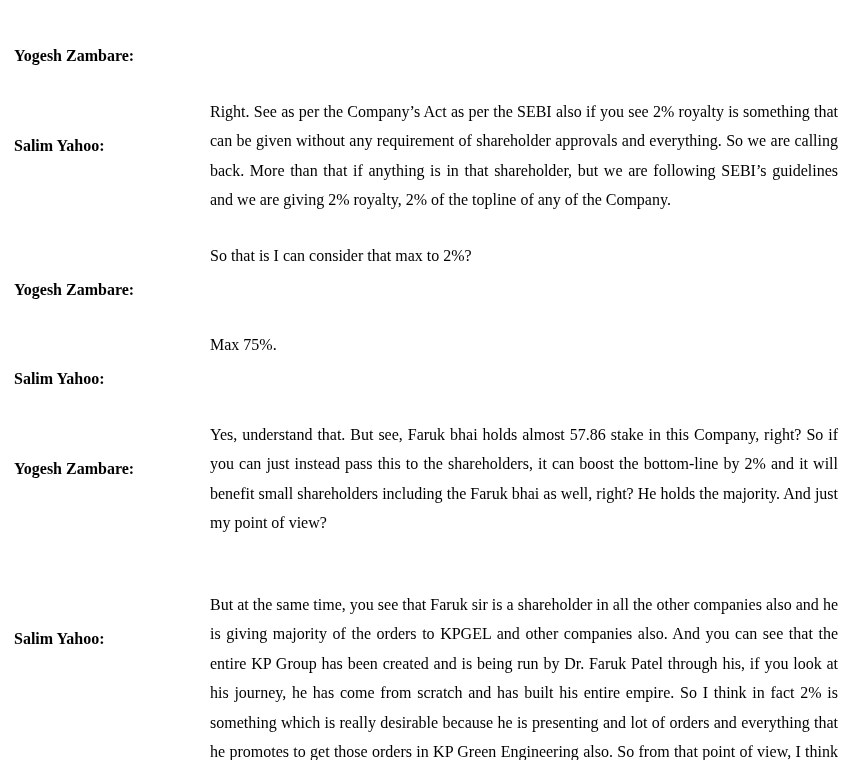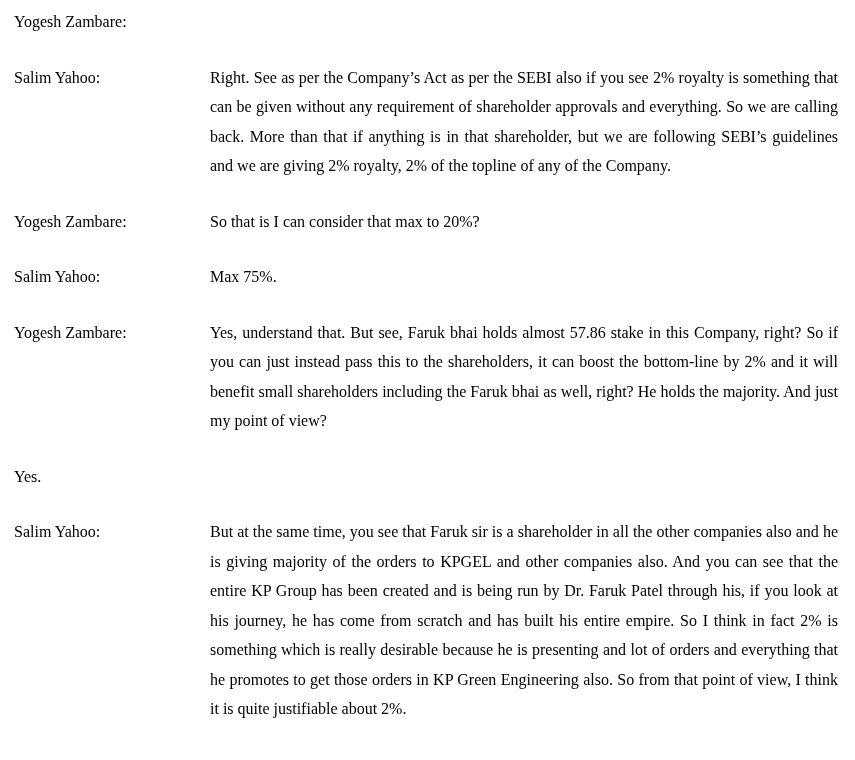--- a/index.html
+++ b/index.html
@@ -21,23 +21,24 @@
   .row {
     display: flex;
     align-items: flex-start;
     margin-bottom: 26px;
   }
   .row:last-child {
     margin-bottom: 0;
   }
   .speaker {
     flex: 0 0 196px;
-    font-weight: normal;
+    font-weight: bold;
     line-height: 29.5px;
     white-space: nowrap;
+    margin-top: 34px;
   }
   .speech {
     flex: 1 1 auto;
     line-height: 29.5px;
     text-align: justify;
   }
 </style>
 </head>
 <body>
 
@@ -47,35 +48,34 @@
     <div class="speaker">Yogesh Zambare:</div>
   </div>
 
   <div class="row">
     <div class="speaker">Salim Yahoo:</div>
     <div class="speech">Right. See as per the Company’s Act as per the SEBI also if you see 2% royalty is something that can be given without any requirement of shareholder approvals and everything. So we are calling back. More than that if anything is in that shareholder, but we are following SEBI’s guidelines and we are giving 2% royalty, 2% of the topline of any of the Company.</div>
   </div>
 
   <div class="row">
     <div class="speaker">Yogesh Zambare:</div>
-    <div class="speech">So that is I can consider that max to 20%?</div>
+    <div class="speech">So that is I can consider that max to 2%?</div>
   </div>
 
   <div class="row">
     <div class="speaker">Salim Yahoo:</div>
     <div class="speech">Max 75%.</div>
   </div>
 
   <div class="row">
     <div class="speaker">Yogesh Zambare:</div>
     <div class="speech">Yes, understand that. But see, Faruk bhai holds almost 57.86 stake in this Company, right? So if you can just instead pass this to the shareholders, it can boost the bottom-line by 2% and it will benefit small shareholders including the Faruk bhai as well, right? He holds the majority. And just my point of view?</div>
   </div>
 
   <div class="row">
-    <div class="speech">Yes.</div>
   </div>
 
   <div class="row">
     <div class="speaker">Salim Yahoo:</div>
     <div class="speech">But at the same time, you see that Faruk sir is a shareholder in all the other companies also and he is giving majority of the orders to KPGEL and other companies also. And you can see that the entire KP Group has been created and is being run by Dr. Faruk Patel through his, if you look at his journey, he has come from scratch and has built his entire empire. So I think in fact 2% is something which is really desirable because he is presenting and lot of orders and everything that he promotes to get those orders in KP Green Engineering also. So from that point of view, I think it is quite justifiable about 2%.</div>
   </div>
 
 </div>
 
 </body></html>

